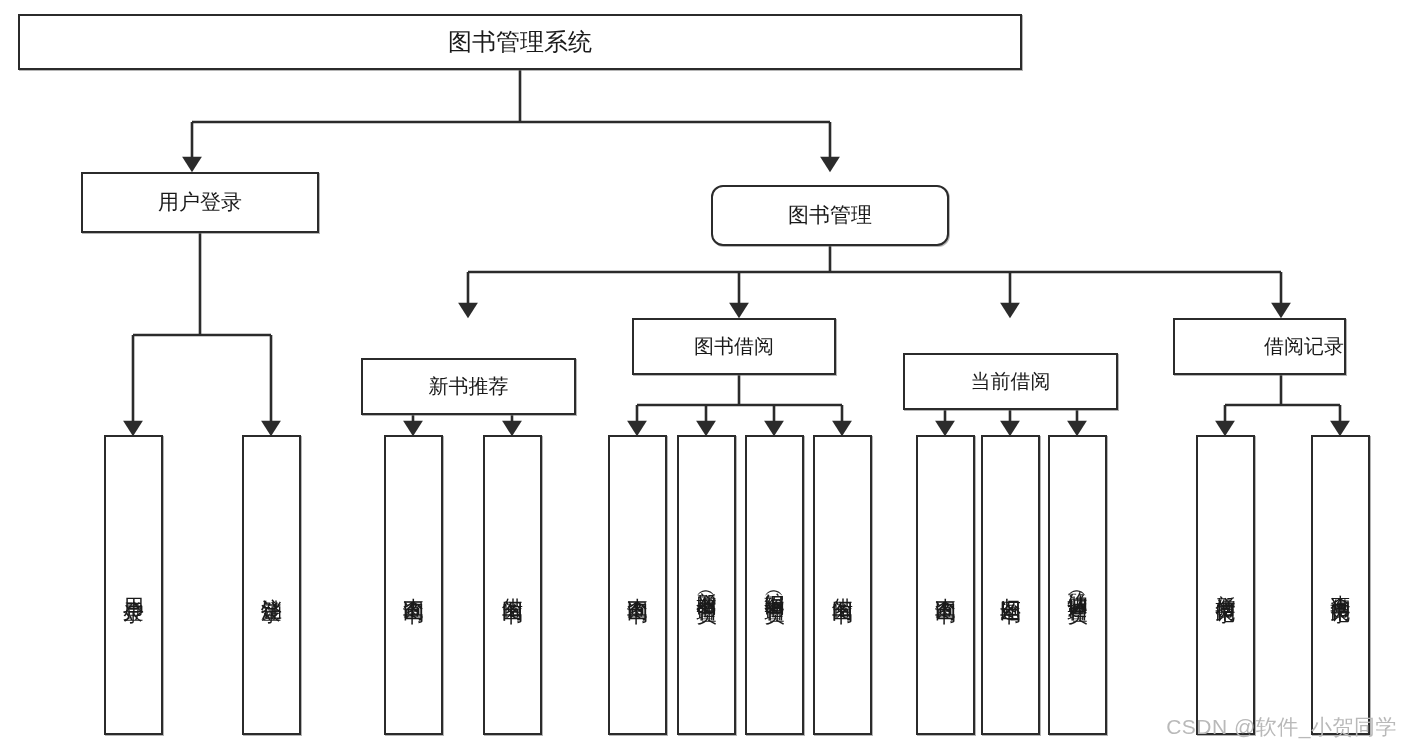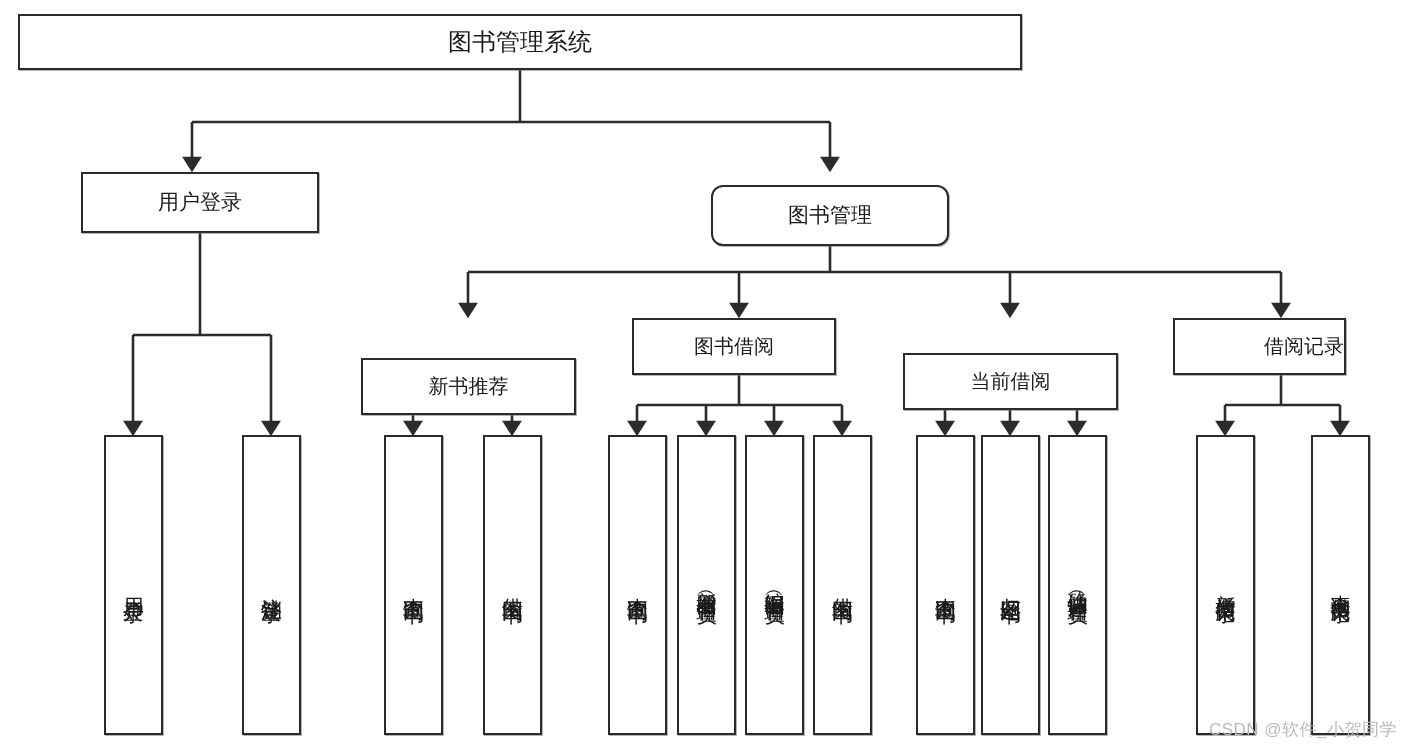--- a/index.html
+++ b/index.html
@@ -62,21 +62,21 @@
     text-orientation: upright;
     letter-spacing: 2px;
     line-height: 1.05;
     white-space: nowrap;
     max-height: 100%;
   }
   #watermark {
     position: absolute;
     right: 8px;
     bottom: 6px;
-    font-size: 17px;
+    font-size: 21px;
     color: #b9b9b9;
     letter-spacing: 0.5px;
     white-space: nowrap;
     font-family: "Liberation Sans", "DejaVu Sans", sans-serif;
   }
 </style>
 </head>
 <body>
 
 <div id="diagram-root">

